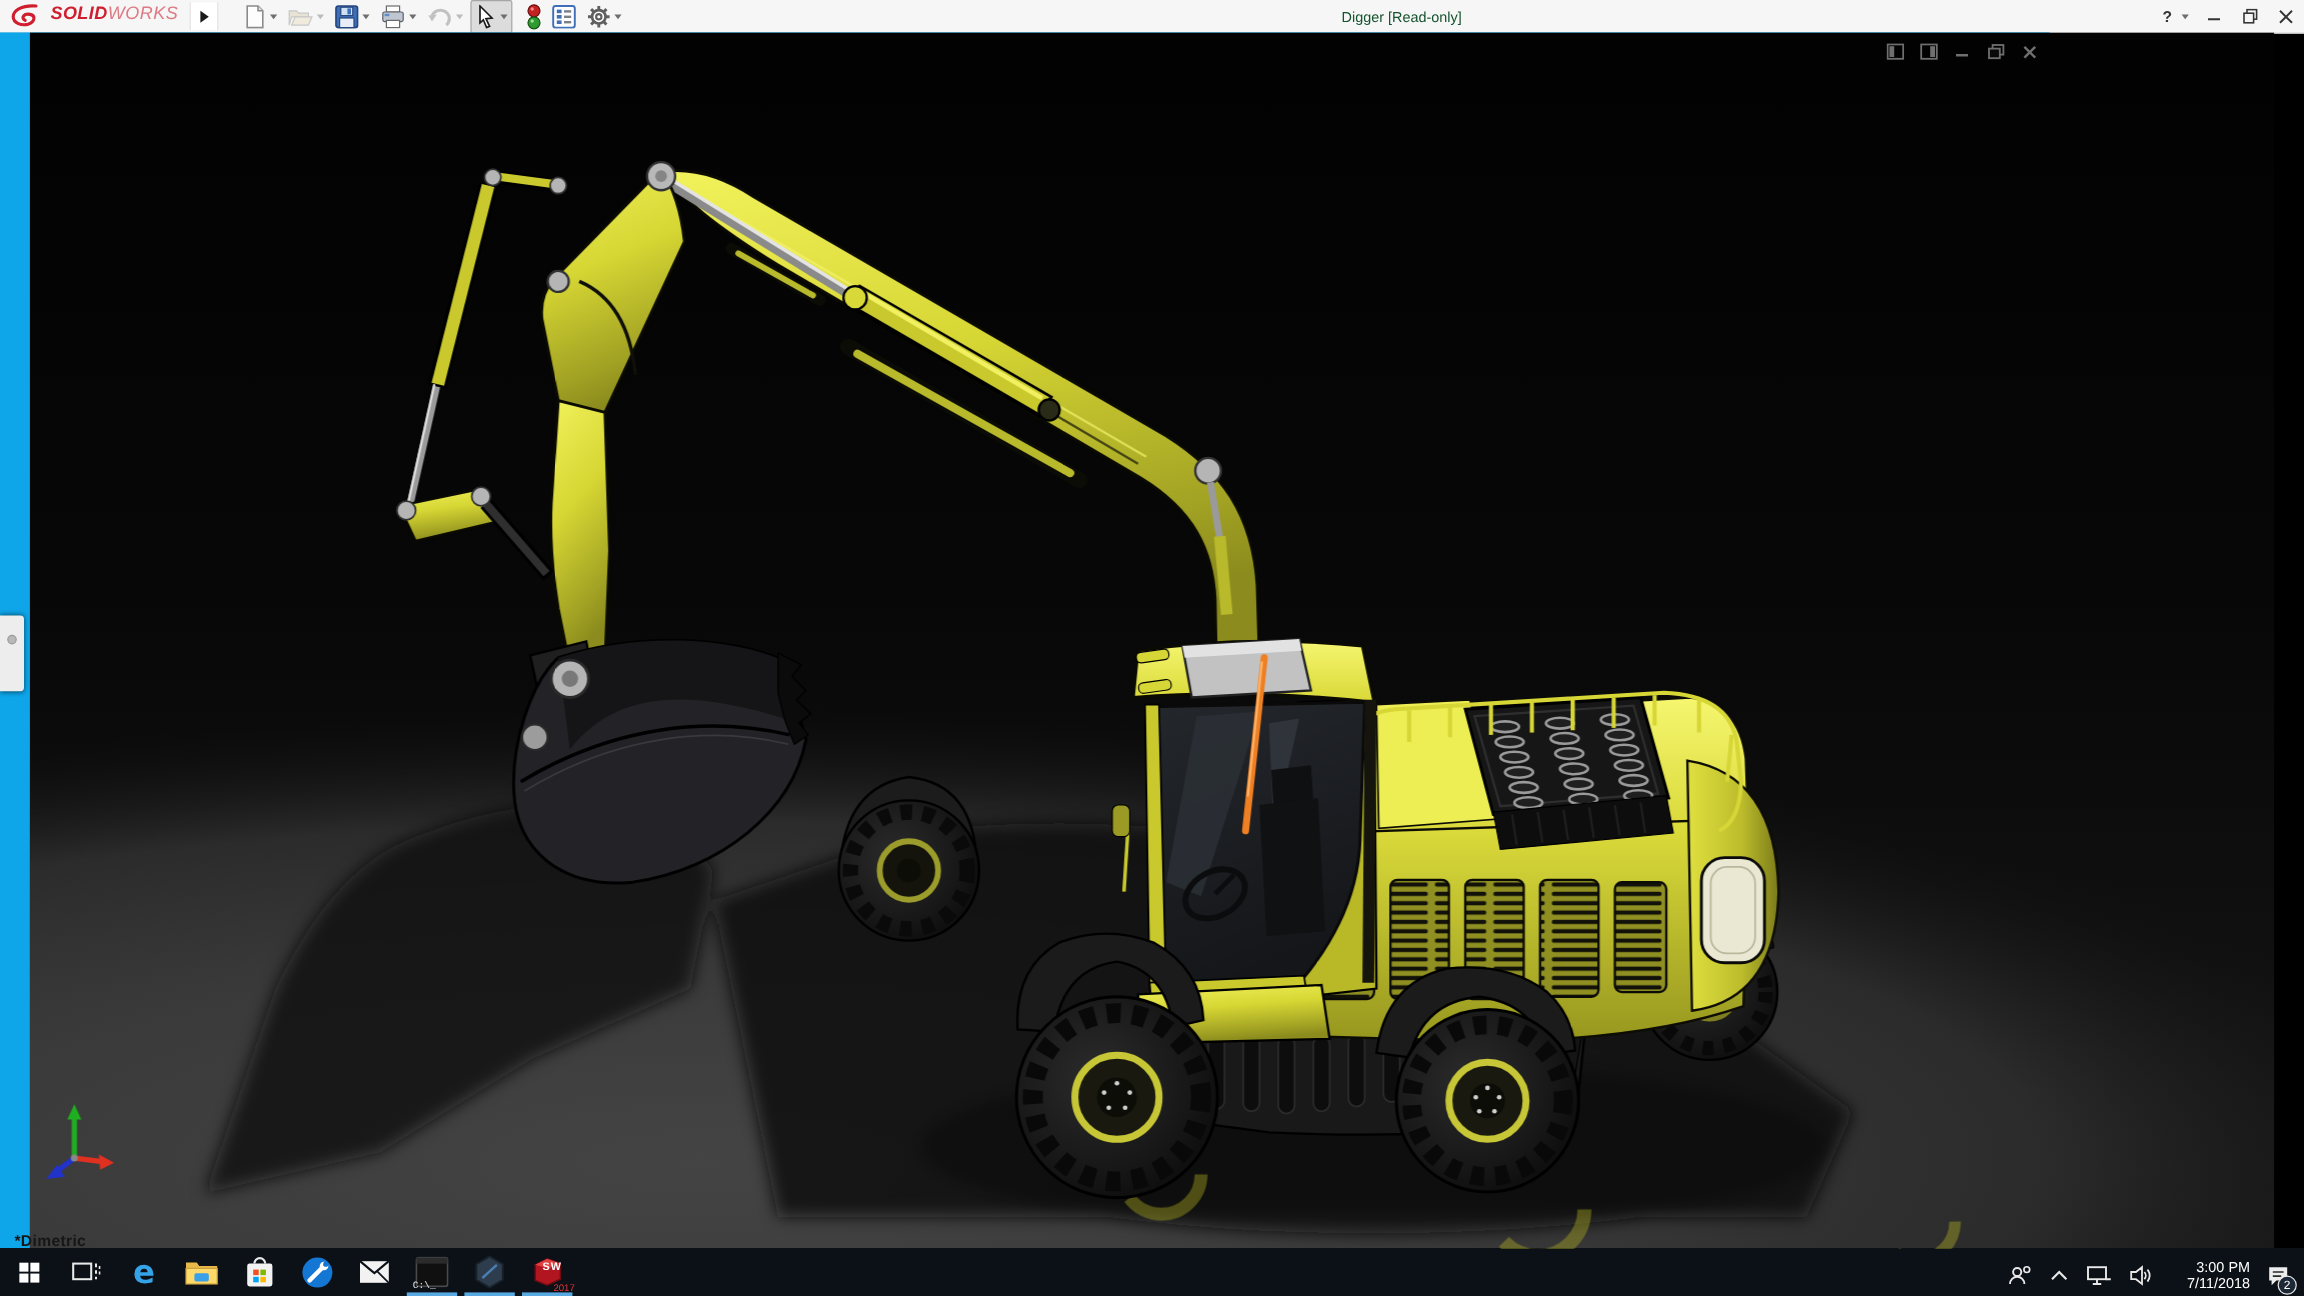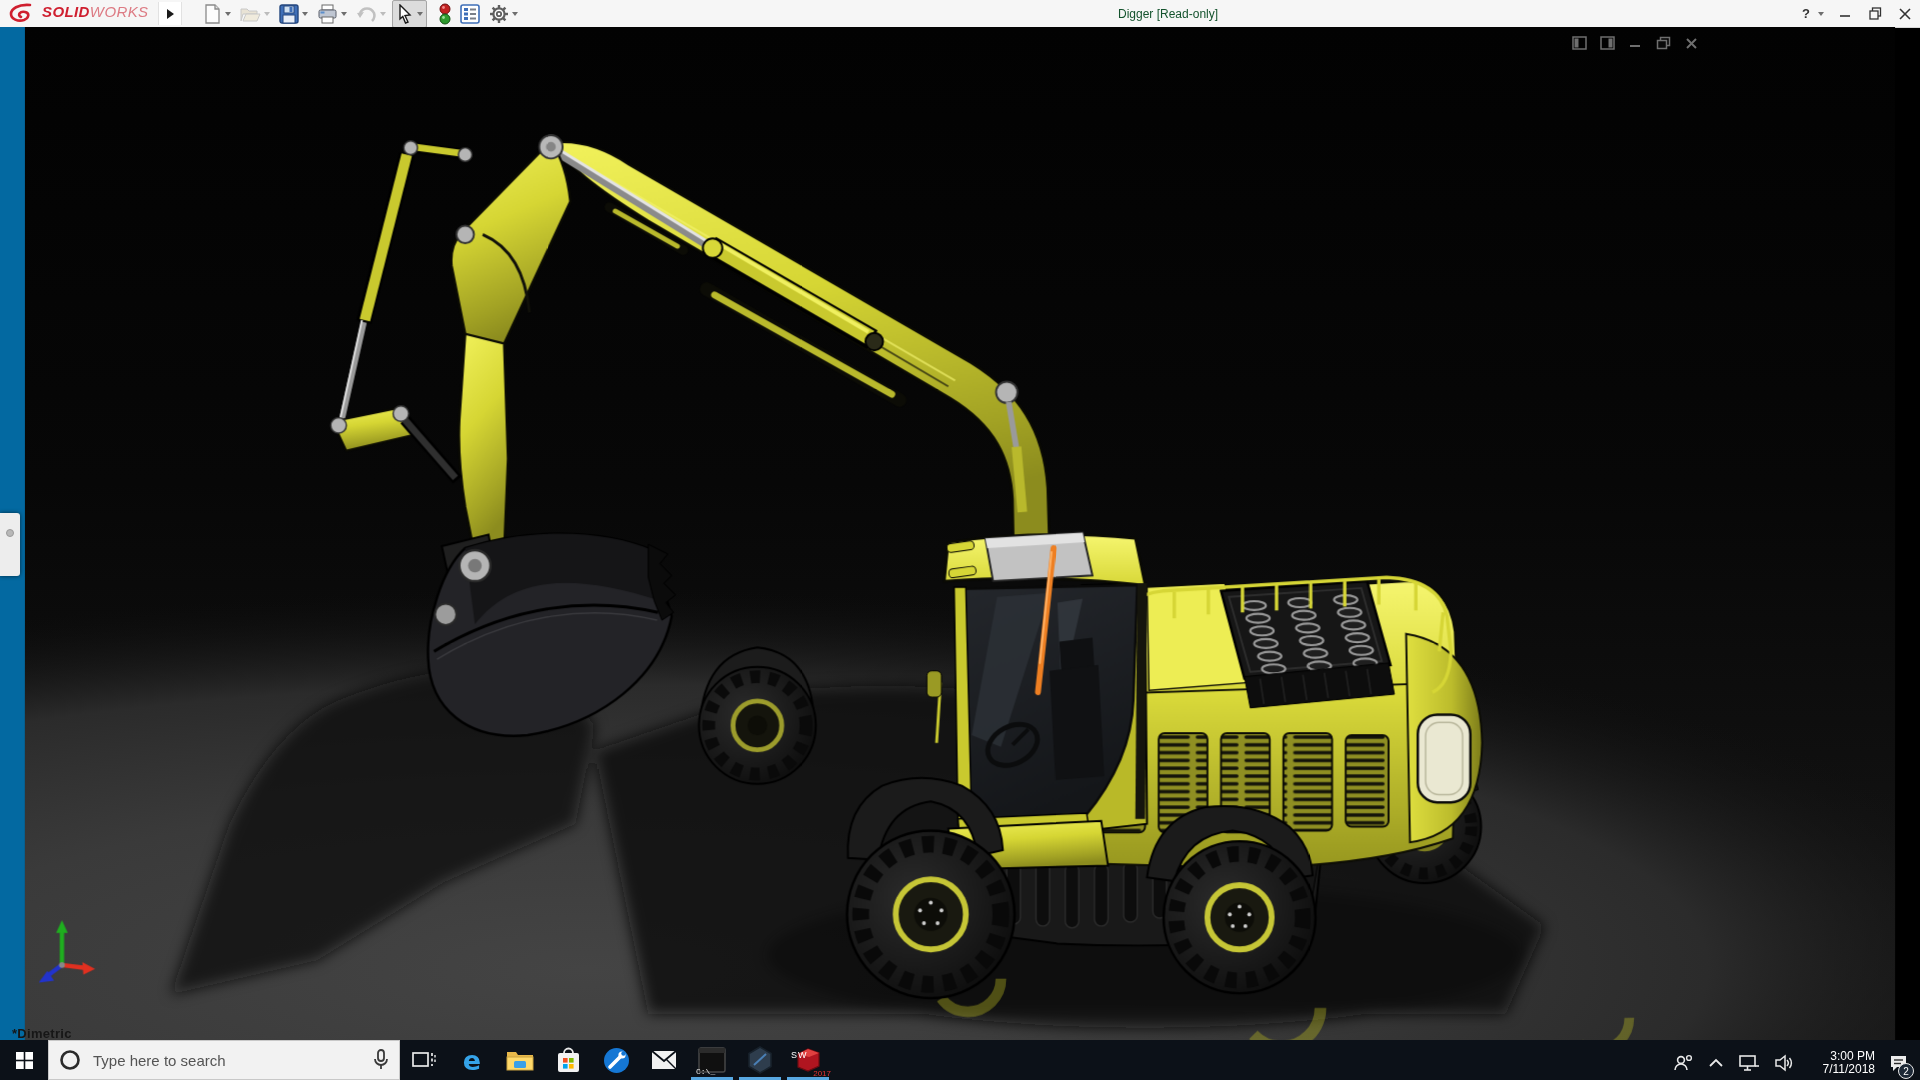--- a/index.html
+++ b/index.html
@@ -16,21 +16,21 @@
   .tbtn{display:flex;align-items:center;gap:2px;padding:1px 3px;height:24px;}
   .caret{width:0;height:0;border-top:4px solid #6e6e6e;border-left:3.5px solid transparent;border-right:3.5px solid transparent;margin-left:1px;}
   .disabled{opacity:.42;}
   .pressed{background:#dcdcdc;border:1px solid #a6a6a6;border-radius:2px;}
   #doc-title{position:absolute;left:1118px;top:7px;font-size:12px;color:#14532d;}
   #winbtns{position:absolute;right:0;top:0;height:27px;display:flex;align-items:center;}
   .wbtn{width:30px;height:27px;display:flex;align-items:center;justify-content:center;color:#333;font-size:14px;}
   #help-btn{font-weight:700;font-size:13px;width:22px;}
 
   
-  #viewport{position:absolute;left:0;top:27px;width:1708px;height:1013px;background:#0369a1;}
+  #viewport{position:absolute;left:0;top:27px;width:1708px;height:1013px;background:#0ea5e9;}
   #scene{position:absolute;left:0;top:0;}
   #doc-controls{position:absolute;top:8px;right:8px;display:flex;align-items:center;gap:10px;}
   .dbtn{width:18px;height:16px;display:flex;align-items:center;justify-content:center;}
   #taskpane-tab{position:absolute;left:0;top:486px;width:20px;height:63px;background:#ededed;border-radius:0 3px 3px 0;box-shadow:0 0 4px rgba(0,0,0,.6);}
   #taskpane-tab .dot{position:absolute;left:6px;top:16px;width:8px;height:8px;border-radius:50%;background:#b8b8b8;border:1px solid #9a9a9a;box-sizing:border-box;}
   #view-label{position:absolute;left:12px;top:999px;font-size:13px;font-weight:700;color:#161616;letter-spacing:.3px;}
 
   
   #taskbar{position:absolute;left:0;top:1040px;width:1920px;height:40px;background:#0c1118;display:flex;align-items:stretch;}
   #start-btn{width:48px;display:flex;align-items:center;justify-content:center;}
@@ -39,21 +39,21 @@
   #search-input::placeholder{color:#545454;opacity:1;}
   .tb-icons{display:flex;align-items:stretch;}
   .tb-slot{width:48px;position:relative;display:flex;align-items:center;justify-content:center;}
   .tb-slot.running::after{content:"";position:absolute;left:3px;right:3px;bottom:0;height:3px;background:#58a8e2;}
   #tray{position:absolute;right:0;top:0;height:46px;display:flex;align-items:center;}
   .tray-btn{height:40px;display:flex;align-items:center;justify-content:center;padding:0 7px;}
   #clock{width:68px;text-align:right;color:#fff;font-size:12px;line-height:13px;padding:0 6px;}
   #action-center{position:relative;padding:0 12px 0 8px;}
   #action-badge{position:absolute;right:6px;bottom:4px;width:16px;height:16px;border-radius:50%;background:#1d2836;border:1.5px solid #e8e8e8;box-sizing:border-box;color:#fff;font-size:10px;display:flex;align-items:center;justify-content:center;}
   .cmd-glyph{font-family:"Liberation Mono",monospace;font-size:8px;color:#e8e8e8;position:absolute;left:3px;top:2px;}
-  .sw-glyph{position:absolute;left:7px;top:10px;font-size:9px;font-weight:400;color:#fff;letter-spacing:1px;}
+  .sw-glyph{position:absolute;left:20px;top:10px;font-size:9px;font-weight:700;color:#fff;letter-spacing:1px;}
   .sw-year{position:absolute;right:1px;bottom:2px;font-size:8px;font-weight:400;color:#e23434;}
   .edge-glyph{font-size:27px;font-weight:700;color:#35a3e8;font-family:"DejaVu Sans",sans-serif;line-height:1;}
 </style>
 </head>
 <body>
 
 <div id="titlebar">
   <div id="logo">
     <svg width="30" height="21" viewBox="0 0 30 21">
       <path d="M22,2 C10,1 3,6 3,11 C3,16 10,19 16,17 C21,15 22,10 17,9 C12,8 9,12 13,14" stroke="#cf1f2f" stroke-width="2.6" fill="none" stroke-linecap="round"></path>
@@ -488,31 +488,20 @@
 
 <div id="taskbar">
   <div id="start-btn">
     <svg width="17" height="17" viewBox="0 0 17 17">
       <rect x="0" y="0" width="7.7" height="7.7" fill="#fff"></rect>
         <rect x="9.3" y="0" width="7.7" height="7.7" fill="#fff"></rect>
       <rect x="0" y="9.3" width="7.7" height="7.7" fill="#fff"></rect>
         <rect x="9.3" y="9.3" width="7.7" height="7.7" fill="#fff"></rect>
     </svg>
   </div>
-  <div id="search-box">
-    <svg width="22" height="22" viewBox="0 0 22 22">
-      <circle cx="11" cy="11" r="8.5" fill="none" stroke="#2b2b2b" stroke-width="2.6"></circle>
-    </svg>
-    <input id="search-input" placeholder="Type here to search" style="">
-    <svg width="16" height="22" viewBox="0 0 16 22">
-      <rect x="5" y="1" width="6" height="11" rx="3" fill="none" stroke="#3a3a3a" stroke-width="1.8"></rect>
-      <path d="M2,10 a6,6 0 0 0 12,0" fill="none" stroke="#3a3a3a" stroke-width="1.8"></path>
-      <line x1="8" y1="16" x2="8" y2="20" stroke="#3a3a3a" stroke-width="1.8"></line>
-    </svg>
-  </div>
 
   <div class="tb-icons">
     <div class="tb-slot">
       <svg width="24" height="22" viewBox="0 0 24 22">
         <rect x="1" y="4" width="15" height="13" fill="none" stroke="#eaeaea" stroke-width="1.7"></rect>
         <line x1="20" y1="4" x2="20" y2="17" stroke="#eaeaea" stroke-width="1.7" stroke-dasharray="3 2.5"></line>
         <line x1="23" y1="6" x2="23" y2="15" stroke="#eaeaea" stroke-width="1.4" stroke-dasharray="2.5 2"></line>
       </svg>
     </div>
     <div class="tb-slot">

